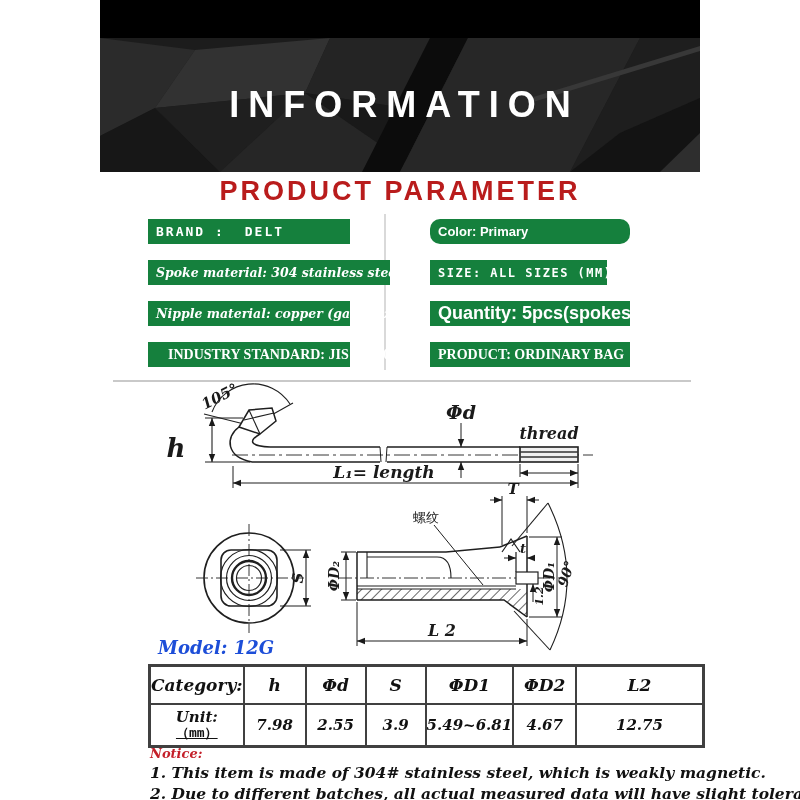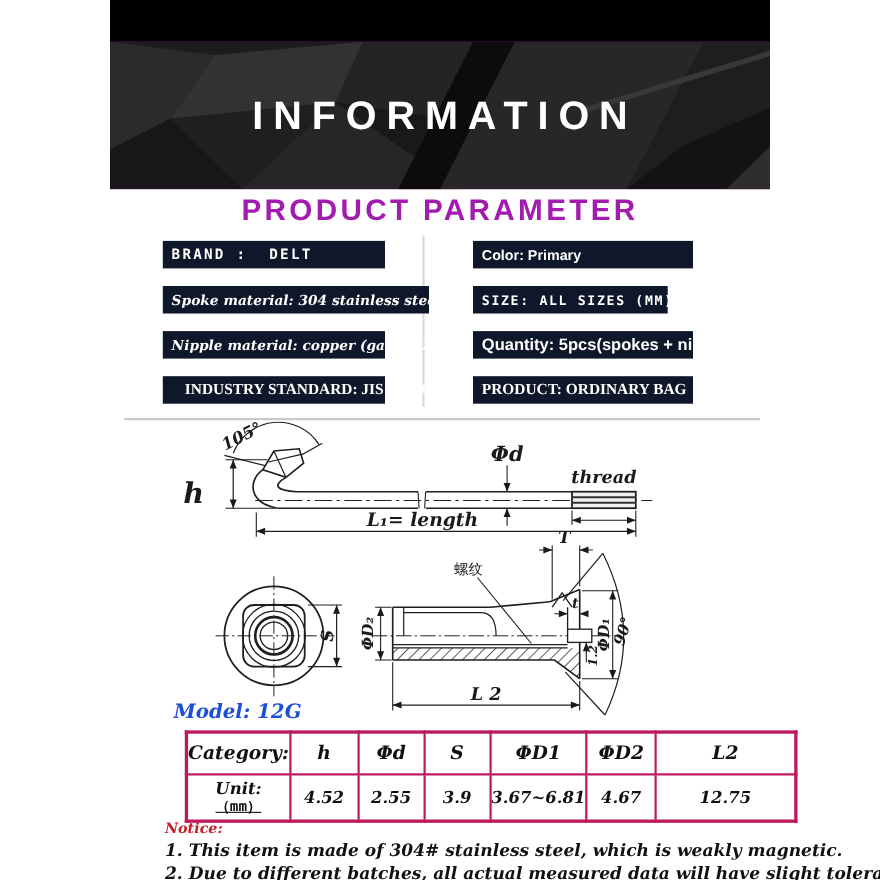--- a/index.html
+++ b/index.html
@@ -1,58 +1,58 @@
 <!DOCTYPE html>
 <html><head>
 <meta charset="utf-8">
 <style>
   html,body{margin:0;padding:0;}
   body{width:800px;height:800px;background:#ffffff;overflow:hidden;position:relative;
        font-family:"Liberation Sans",sans-serif;}
   .abs{position:absolute;}
 
   
-  #banner{left:100px;top:0;width:600px;height:172px;background:#d946ef;}
+  #banner{left:100px;top:0;width:600px;height:172px;background:#701a75;}
   #banner .strip{position:absolute;left:0;top:0;width:600px;height:38px;background:#000;}
   #banner svg{position:absolute;left:0;top:38px;}
   #banner .title{position:absolute;left:0;top:38px;width:600px;height:134px;
     display:flex;align-items:center;justify-content:center;
     color:#fff;font-weight:900;font-size:36px;letter-spacing:9px;
     font-family:"Liberation Sans",sans-serif;text-indent:9px;}
 
   
-  #heading{left:100px;top:176px;width:600px;text-align:center;color:#a21caf;
+  #heading{left:100px;top:176px;width:600px;text-align:center;color:#b91c1c;
     font-weight:900;font-size:27px;letter-spacing:3px;font-family:"Liberation Sans",sans-serif;}
 
   #coldiv{left:384px;top:214px;width:2px;height:156px;background:#d9d9d9;}
 
   
-  .bar{position:absolute;background:#0f172a;color:#fff;height:25px;
+  .bar{position:absolute;background:#15803d;color:#fff;height:25px;
        display:flex;align-items:center;padding:0 8px;box-sizing:border-box;white-space:nowrap;}
   .f-brand{font-family:"DejaVu Sans Mono",monospace;font-weight:bold;font-size:13px;letter-spacing:2px;}
   .f-brand .val{margin-left:20px;}
   .f-ital{font-family:"DejaVu Serif",serif;font-style:italic;font-weight:bold;font-size:12.5px;}
   .f-serif{font-family:"Liberation Serif",serif;font-weight:bold;font-size:14px;}
-  .f-sans{font-family:"Liberation Sans",sans-serif;font-weight:bold;font-size:13px;}
-  .f-sans2{font-family:"Liberation Sans",sans-serif;font-weight:bold;font-size:15px;}
+  .f-sans{font-family:"Liberation Sans",sans-serif;font-weight:bold;font-size:13px;border-radius:10px;}
+  .f-sans2{font-family:"Liberation Sans",sans-serif;font-weight:bold;font-size:18px;}
   .f-spaced{font-family:"DejaVu Sans Mono",monospace;font-weight:bold;font-size:12px;letter-spacing:1.5px;}
 
   #sepline{left:113px;top:380px;width:578px;height:2px;background:#c9c9c9;}
 
   
   #drawing{left:110px;top:383px;}
   #drawing text{font-family:"DejaVu Serif",serif;font-style:italic;font-weight:bold;fill:#1a1a1a;}
   #drawing .cn{font-style:normal;font-family:"DejaVu Sans",sans-serif;font-weight:normal;}
 
   #model{left:158px;top:637px;font-family:"DejaVu Serif",serif;font-style:italic;
          font-weight:bold;font-size:18px;color:#1d4ed8;}
 
   
   #spec{left:148px;top:664px;border-collapse:collapse;table-layout:fixed;}
-  #spec,#spec td{border:3px solid #be185d;margin-left:20px;}
+  #spec,#spec td{border:3px solid #404040;}
   #spec td{border-width:2.5px;text-align:center;vertical-align:middle;
     font-family:"DejaVu Serif",serif;font-style:italic;font-weight:bold;color:#111;
     white-space:nowrap;overflow:hidden;padding:0;}
   #spec tr.hd td{height:36px;font-size:17px;}
   #spec tr.vals td{height:40px;font-size:15px;}
   #spec .unitcell{line-height:15px;font-size:15px;}
   #spec .unitsub{font-size:13px;font-family:"DejaVu Sans Mono",monospace;font-style:normal;}
   #spec .unitsub u{text-decoration:underline;}
 
   
@@ -242,24 +242,24 @@
     <td>S</td>
     <td>ΦD1</td>
     <td>ΦD2</td>
     <td>L2</td>
   </tr>
   <tr class="vals">
     <td class="unitcell">
       <span>Unit:</span><br>
       <span class="unitsub"><u>（mm）</u></span>
     </td>
-    <td>4.52</td>
+    <td>7.98</td>
     <td>2.55</td>
     <td>3.9</td>
-    <td>3.67~6.81</td>
+    <td>5.49~6.81</td>
     <td>4.67</td>
     <td>12.75</td>
   </tr>
 </tbody>
   </table>
 
 <div class="abs" id="notice">
   <div class="ntitle" id="notice-title" style="color: rgb(196, 32, 42);">Notice:</div>
   <div class="nitem">1. This item is made of 304# stainless steel, which is weakly magnetic.</div>
   <div class="nitem">2. Due to different batches, all actual measured data will have slight tolerances.</div>

